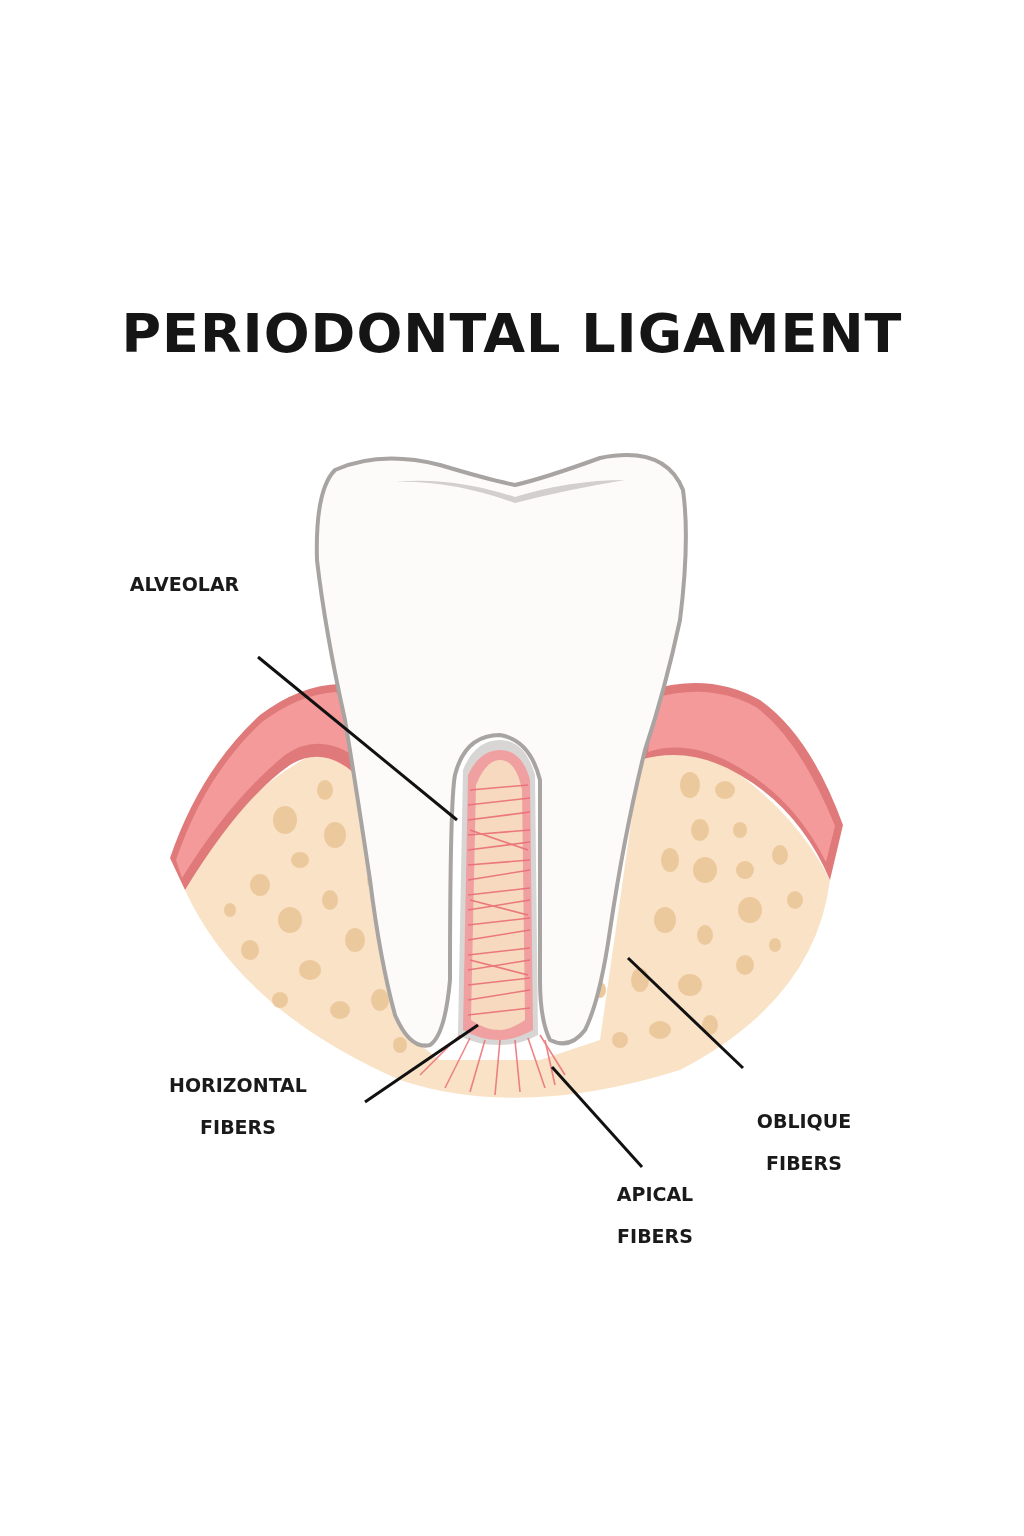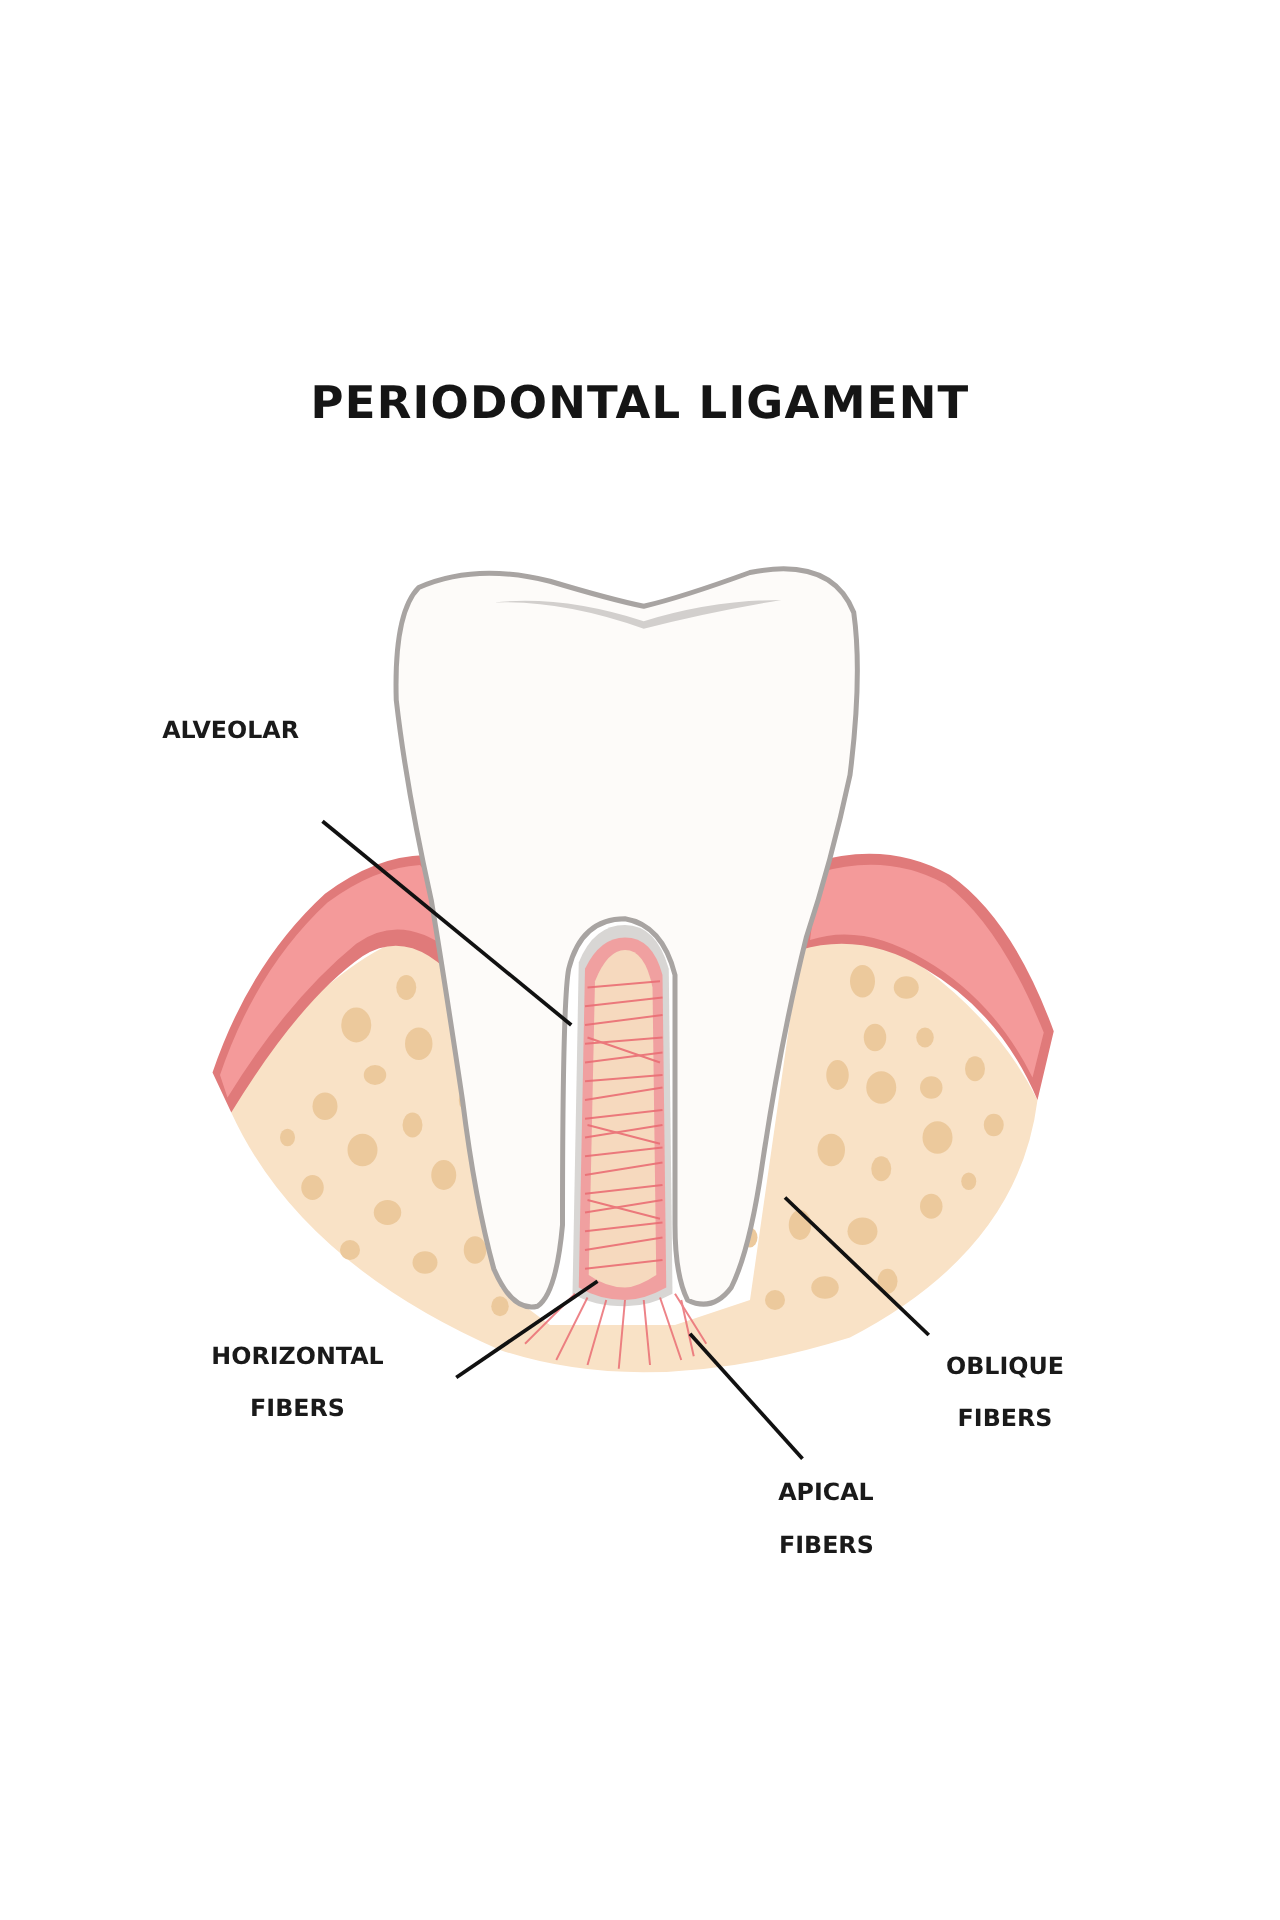--- a/index.html
+++ b/index.html
@@ -1,19 +1,19 @@
 <!DOCTYPE html>
 <html><head>
 <meta charset="utf-8">
 <style>
   html, body { margin: 0; padding: 0; background: #ffffff; }
   body { width: 1024px; height: 1536px; position: relative; overflow: hidden;
          font-family: "DejaVu Sans", "Liberation Sans", sans-serif; }
   .title { position: absolute; left: 0; width: 1024px; top: 302px; text-align: center;
-           font-family: "DejaVu Sans", sans-serif; font-weight: bold; font-size: 36px;
+           font-family: "DejaVu Sans", sans-serif; font-weight: bold; font-size: 54px;
            letter-spacing: 1px; color: #151515; }
   svg.diagram { position: absolute; left: 0; top: 0; }
   .label { position: absolute; font-family: "DejaVu Sans", sans-serif; font-weight: bold;
            font-size: 19px; line-height: 42px; color: #1a1a1a; text-align: center; white-space: nowrap; }
   .label span { display: block; }
 </style>
 </head>
 <body>
 
 <div class="title">PERIODONTAL LIGAMENT</div>
@@ -128,21 +128,21 @@
 
 <div class="label" style="left:72px; top:563px; width:225px;">
   <span>ALVEOLAR</span>
 </div>
 
 <div class="label" style="left:128px; top:1064px; width:220px;">
   <span>HORIZONTAL</span>
   <span>FIBERS</span>
 </div>
 
-<div class="label" style="left:725px; top:1072px; width:158px;">
+<div class="label" style="left:725px; top:1100px; width:158px;">
   <span>OBLIQUE</span>
   <span>FIBERS</span>
 </div>
 
-<div class="label" style="left:565px; top:1173px; width:134px;text-align:right;">
+<div class="label" style="left:588px; top:1173px; width:134px;">
   <span>APICAL</span>
   <span>FIBERS</span>
 </div>
 
 </body></html>

